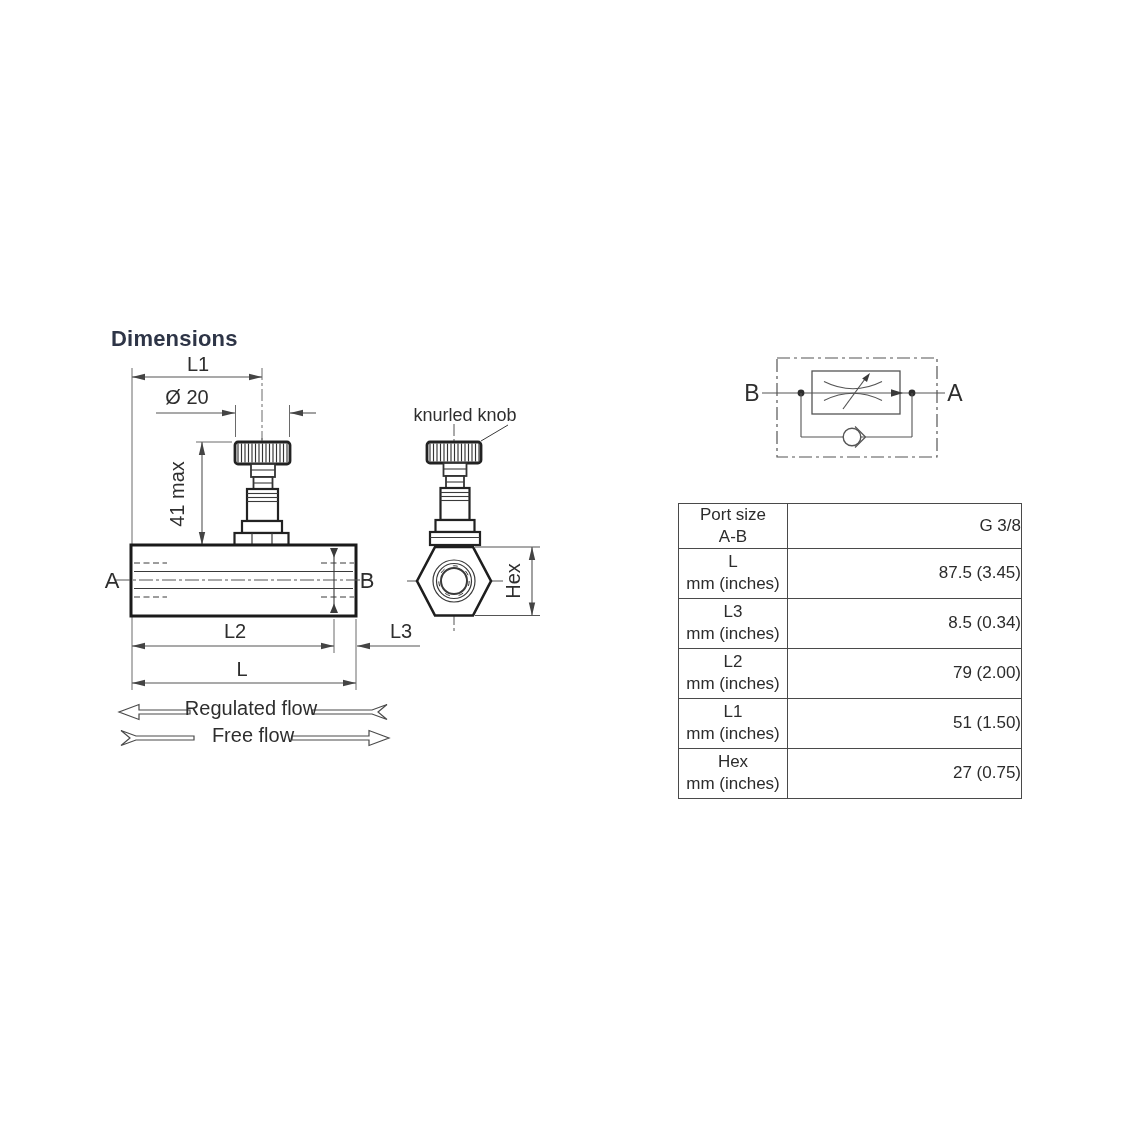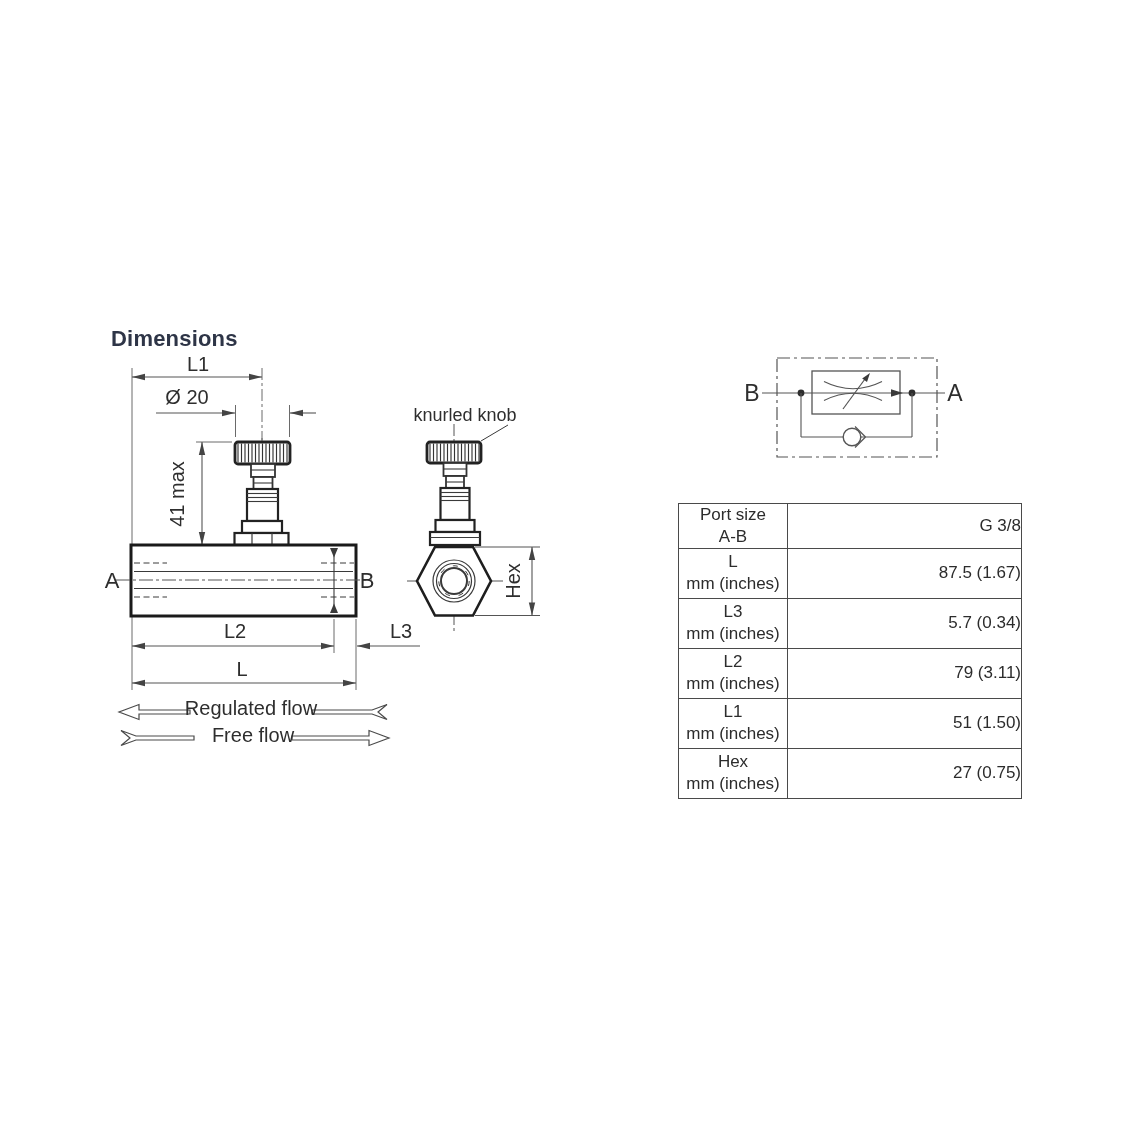--- a/index.html
+++ b/index.html
@@ -236,35 +236,35 @@
           <span class="pline">Port size</span>
           <span class="pline">A-B</span>
         </td>
         <td class="c2">G 3/8</td>
       </tr>
       <tr>
         <td class="c1">
           <span class="pline">L</span>
           <span class="pline">mm (inches)</span>
         </td>
-        <td class="c2">87.5 (1.67)</td>
+        <td class="c2">87.5 (3.45)</td>
       </tr>
       <tr>
         <td class="c1">
           <span class="pline">L3</span>
           <span class="pline">mm (inches)</span>
         </td>
-        <td class="c2">5.7 (0.34)</td>
+        <td class="c2">8.5 (0.34)</td>
       </tr>
       <tr>
         <td class="c1">
           <span class="pline">L2</span>
           <span class="pline">mm (inches)</span>
         </td>
-        <td class="c2">79 (3.11)</td>
+        <td class="c2">79 (2.00)</td>
       </tr>
       <tr>
         <td class="c1">
           <span class="pline">L1</span>
           <span class="pline">mm (inches)</span>
         </td>
         <td class="c2">51 (1.50)</td>
       </tr>
       <tr>
         <td class="c1">

